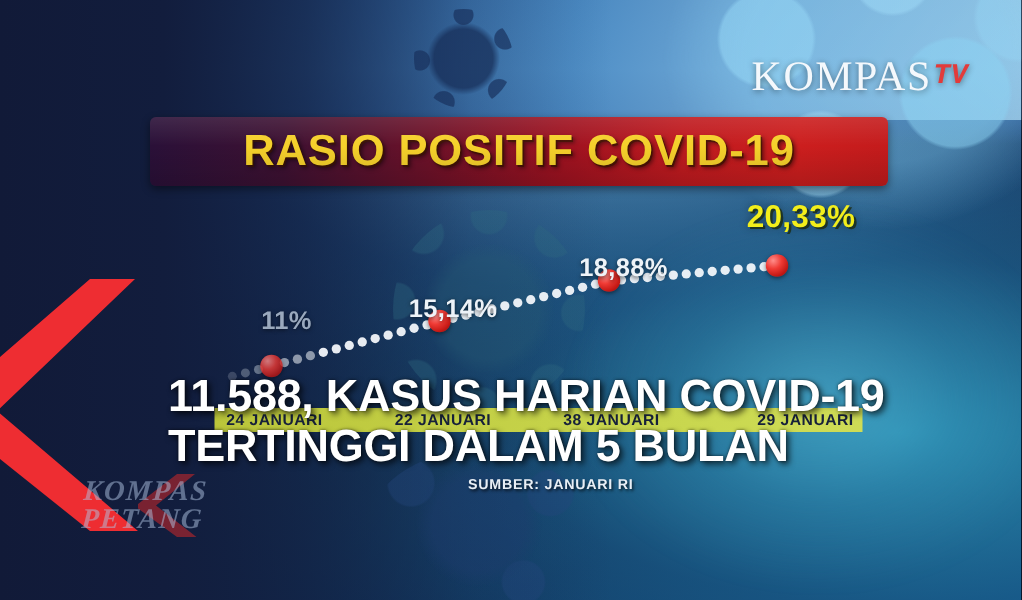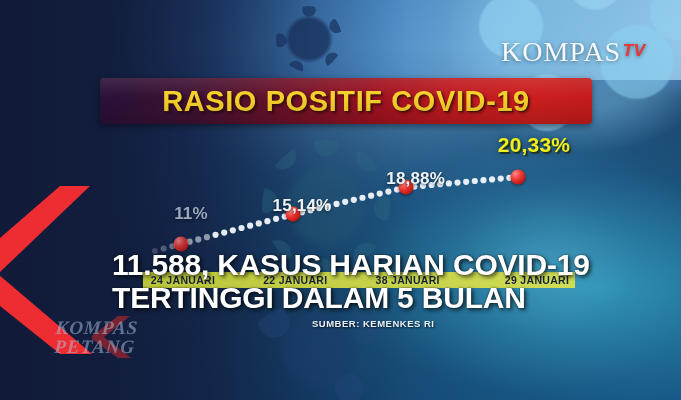--- a/index.html
+++ b/index.html
@@ -406,16 +406,16 @@
       <div class="date-item" style="left: 152.333px;">22 JANUARI</div>
       <div class="date-item" style="left: 264.667px;">38 JANUARI</div>
       <div class="date-item" style="left: 377px; margin-left: 17px;">29 JANUARI</div>
     </div>
 
   <div class="lower-third">
     <div class="headline">
       <span class="ln1">11.588, KASUS HARIAN COVID-19</span>
       <span class="ln2">TERTINGGI DALAM 5 BULAN</span>
     </div>
-    <div class="source">SUMBER: KEMENKES RI</div>
+    <div class="source">SUMBER: JANUARI RI</div>
   </div>
 
 </div>
 
 </body></html>

